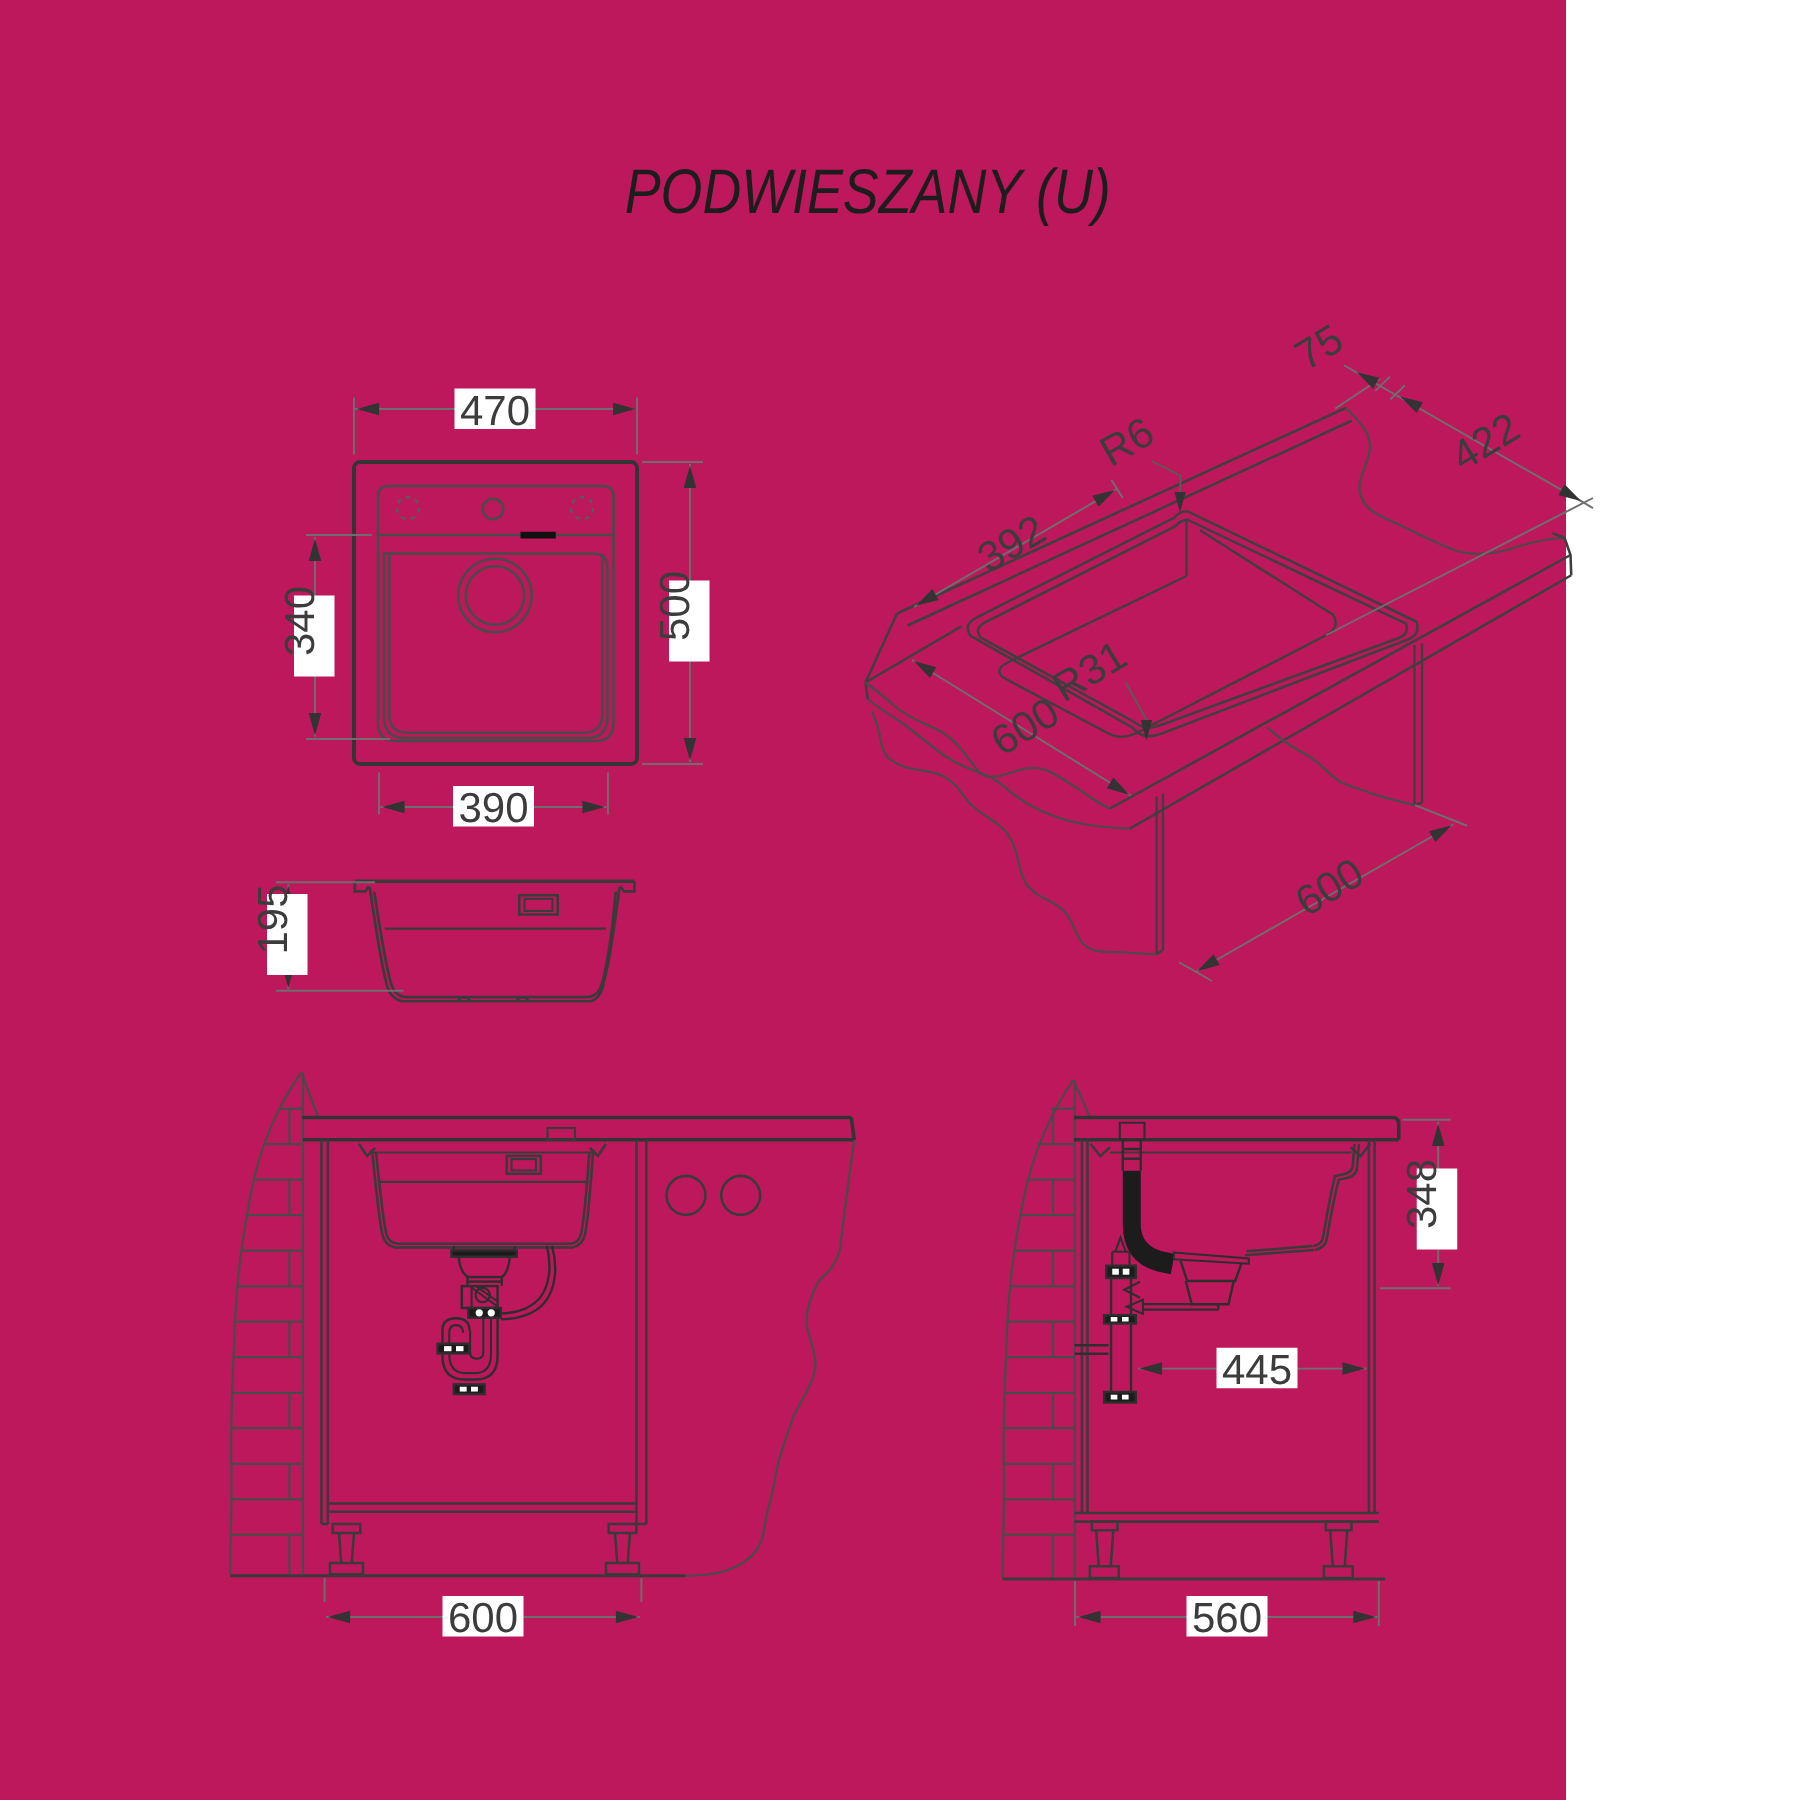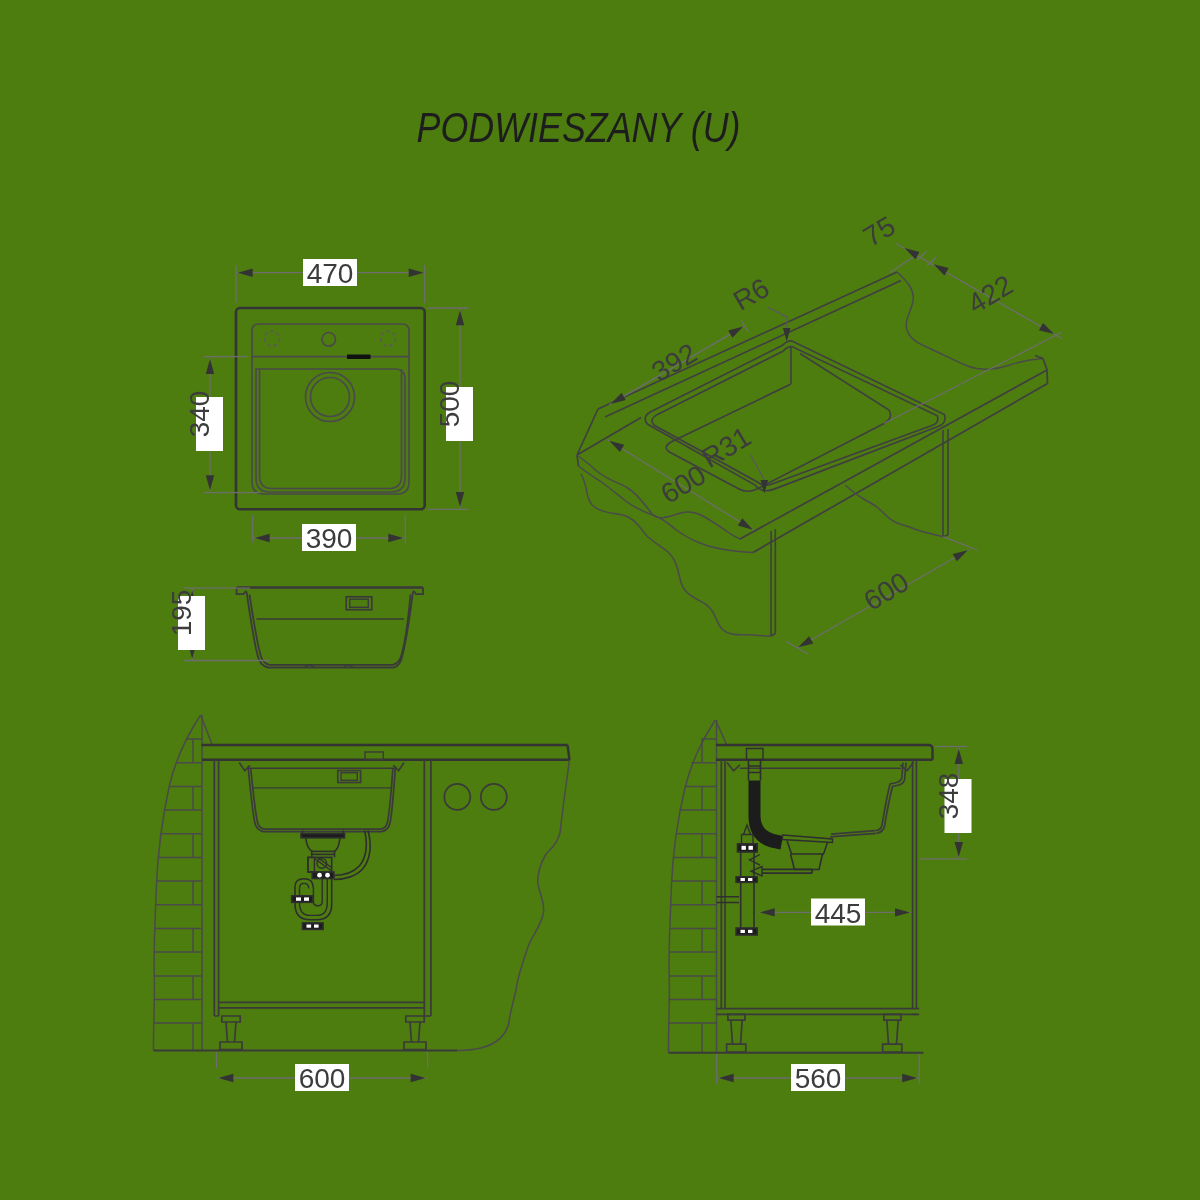--- a/index.html
+++ b/index.html
@@ -1,16 +1,16 @@
 <!DOCTYPE html>
 <html><head>
 <meta charset="utf-8">
 <style>
   html,body{margin:0;padding:0;background:#fff;}
-  #page{width:1200px;height:1200px;position:relative;background:#4d7c0f;}
+  #page{width:1044px;height:1200px;position:relative;background:#be185d;}
   svg{position:absolute;top:0;left:0;}
   text{font-family:"Liberation Sans", sans-serif;}
   .dim{font-size:28px;fill:#3c3c3c;}
 </style>
 </head>
 <body>
 <div id="page">
 <svg width="1200" height="1200" viewBox="0 0 1200 1200">
 <defs>
   <path id="ah" d="M0,0 L-15,4.2 L-15,-4.2 Z" fill="#333"></path>

